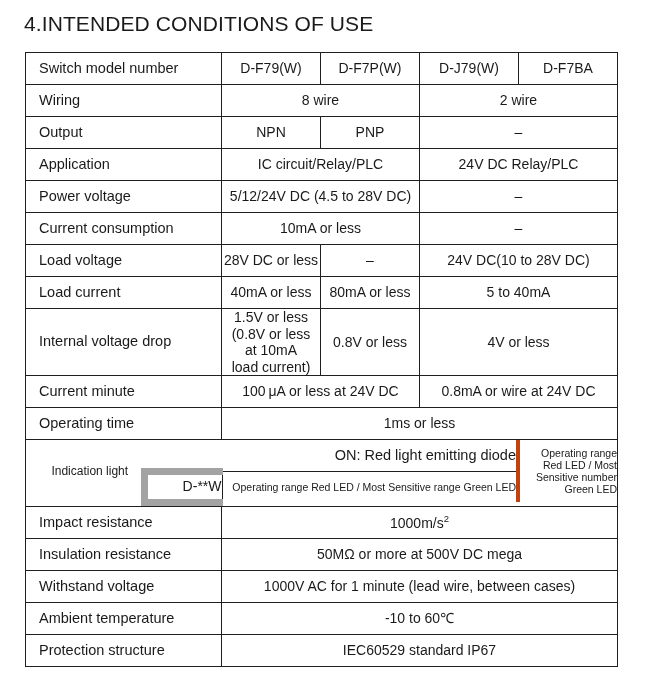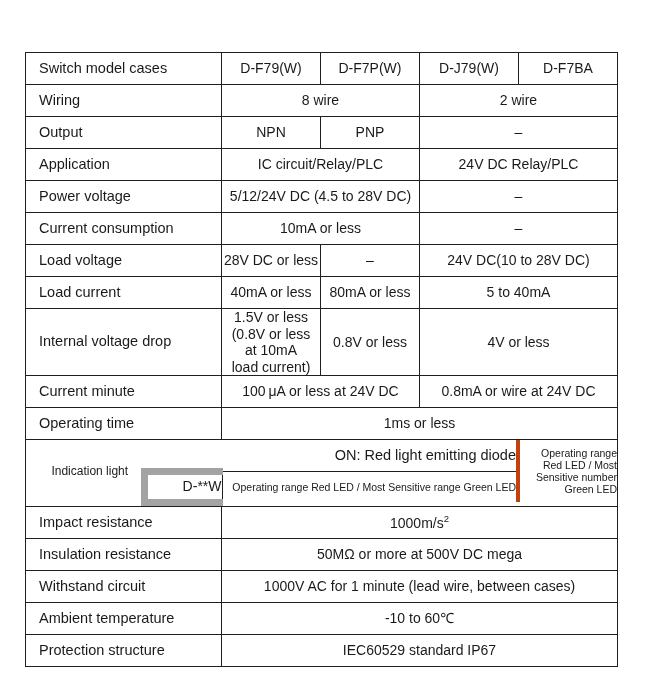--- a/index.html
+++ b/index.html
@@ -119,33 +119,34 @@
     width: 99px;
   }
 
   sup { font-size: 0.68em; vertical-align: super; }
 </style>
 </head>
 <body>
 
 <div id="page">
 
+  <div class="page-title">4.INTENDED CONDITIONS OF USE</div>
 
   <table class="spec-table">
     <colgroup>
       <col class="c-label">
         <col class="c-a">
         <col class="c-b">
         <col class="c-c">
         <col class="c-d">
     </colgroup>
     <tbody>
 
       <tr>
-        <td class="label">Switch model cases</td>
+        <td class="label">Switch model number</td>
         <td>D-F79(W)</td>
         <td>D-F7P(W)</td>
         <td>D-J79(W)</td>
         <td>D-F7BA</td>
       </tr>
 
       <tr>
         <td class="label">Wiring</td>
         <td colspan="2">8 wire</td>
         <td colspan="2">2 wire</td>
@@ -241,21 +242,21 @@
         <td class="label">Impact resistance</td>
         <td colspan="4"><span>1000m/s</span><sup>2</sup></td>
       </tr>
 
       <tr>
         <td class="label">Insulation resistance</td>
         <td colspan="4">50MΩ or more at 500V DC mega</td>
       </tr>
 
       <tr>
-        <td class="label">Withstand circuit</td>
+        <td class="label">Withstand voltage</td>
         <td colspan="4">1000V AC for 1 minute (lead wire, between cases)</td>
       </tr>
 
       <tr>
         <td class="label">Ambient temperature</td>
         <td colspan="4">-10 to 60℃</td>
       </tr>
 
       <tr>
         <td class="label">Protection structure</td>

